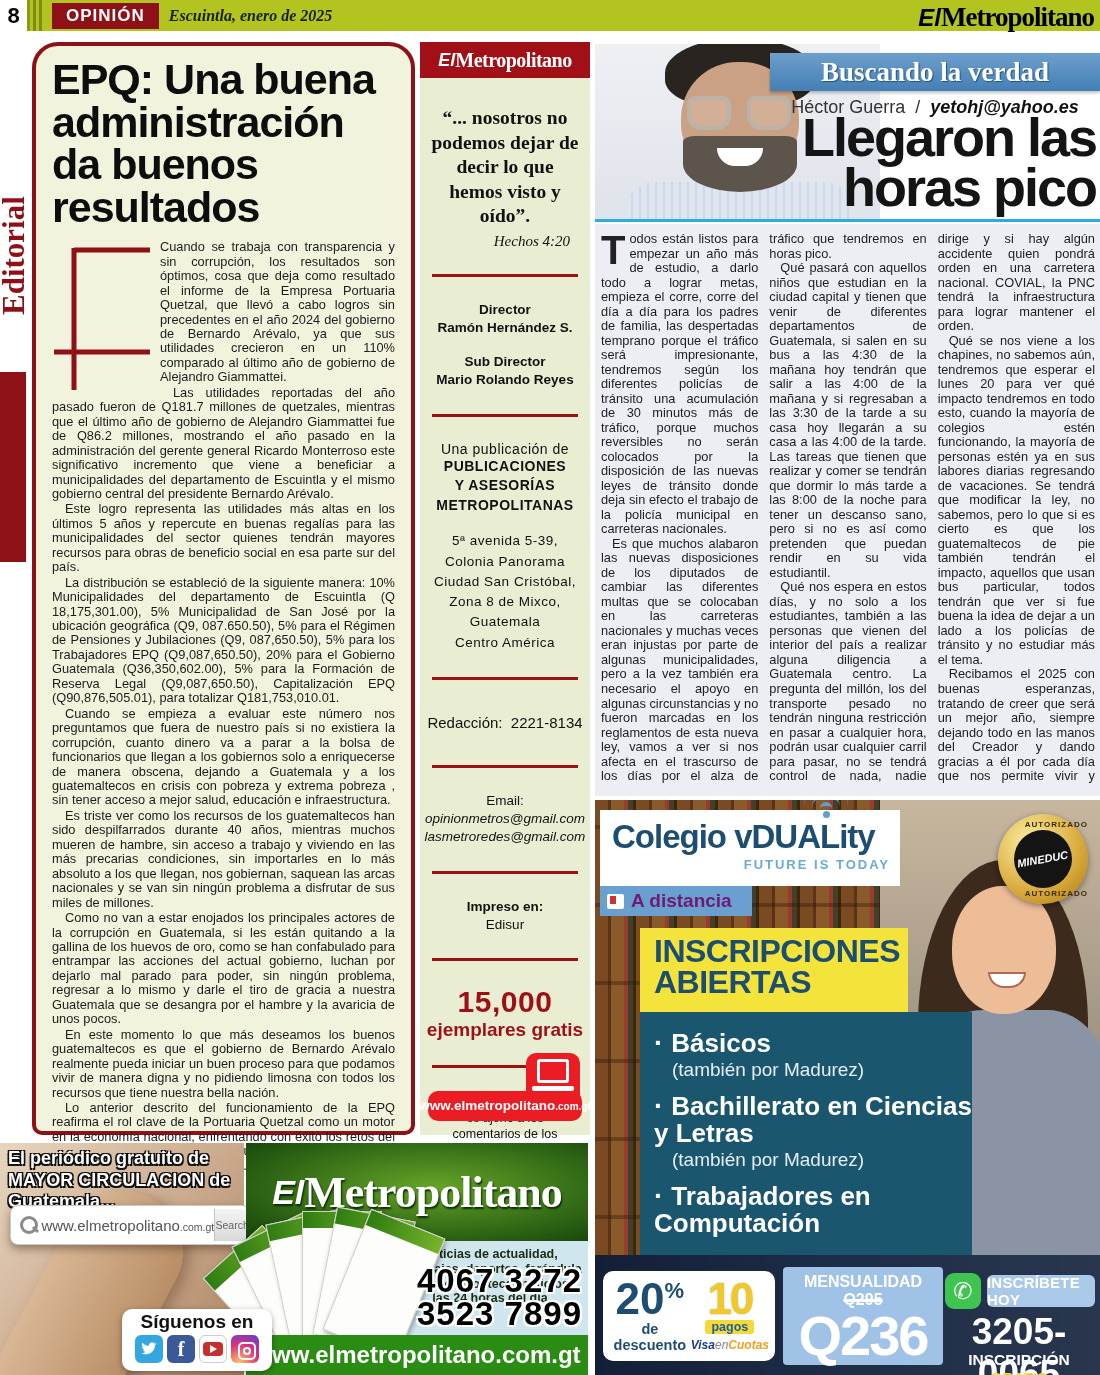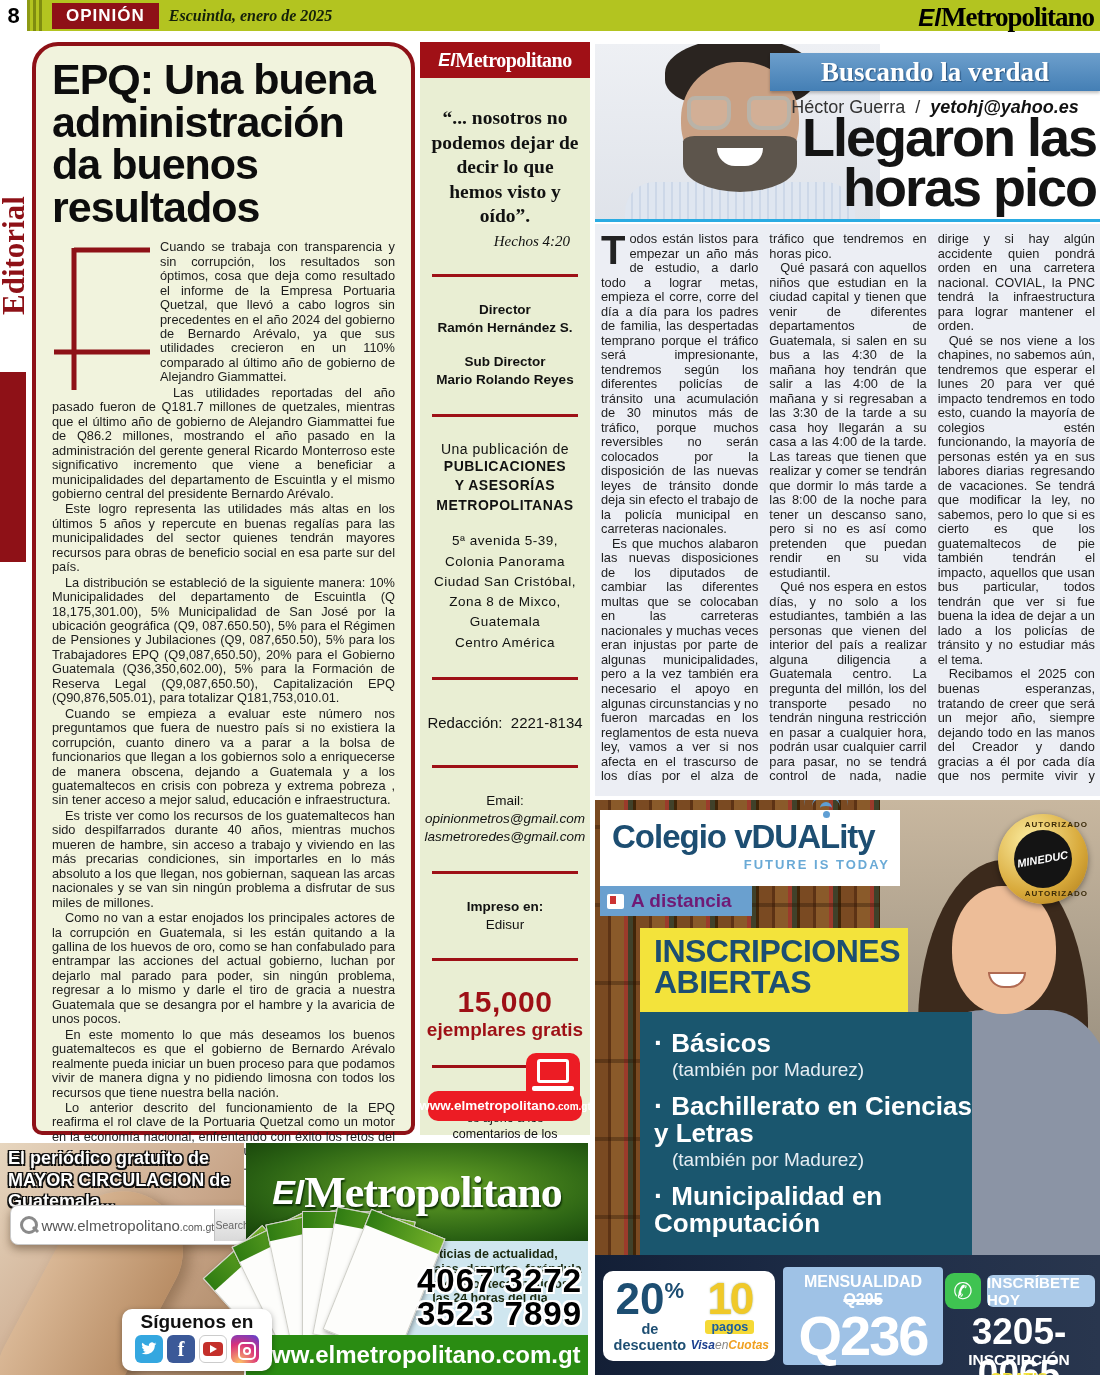--- a/index.html
+++ b/index.html
@@ -355,21 +355,21 @@
             <div class="prog-name">Básicos</div>
             <div class="prog-note">(también por Madurez)</div>
           </div>
 
           <div class="prog">
             <div class="prog-name">Bachillerato en Ciencias y Letras</div>
             <div class="prog-note">(también por Madurez)</div>
           </div>
 
           <div class="prog">
-            <div class="prog-name">Municipalidad en Computación</div>
+            <div class="prog-name">Trabajadores en Computación</div>
 
           </div>
         </div>
     </div>
     <div class="insc-box">
       <div>INSCRIPCIONES</div>
         <div>ABIERTAS</div>
     </div>
     <div class="col-logo-box">
       <div class="wifi">

